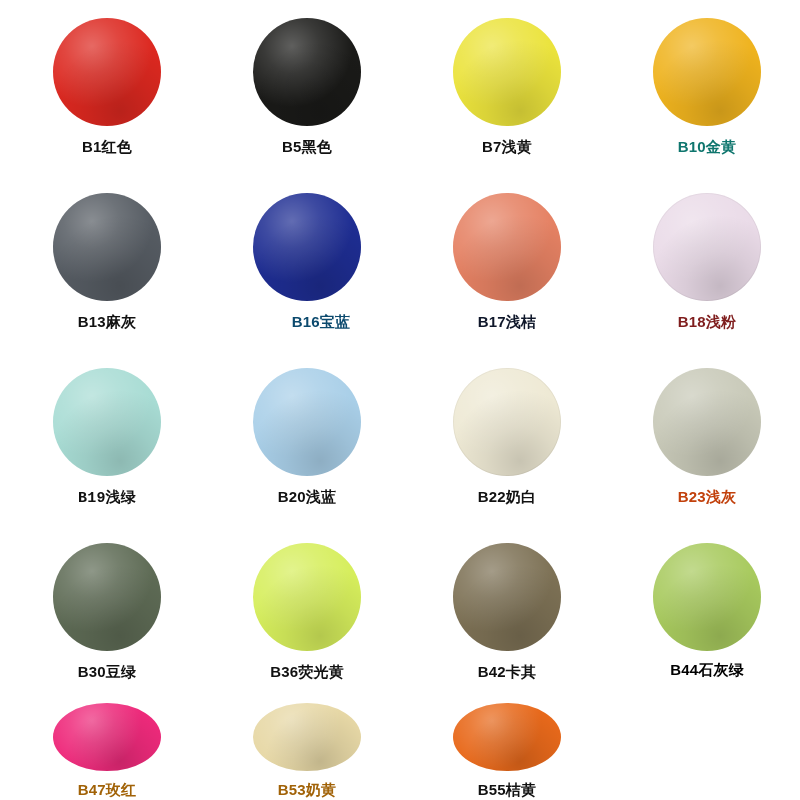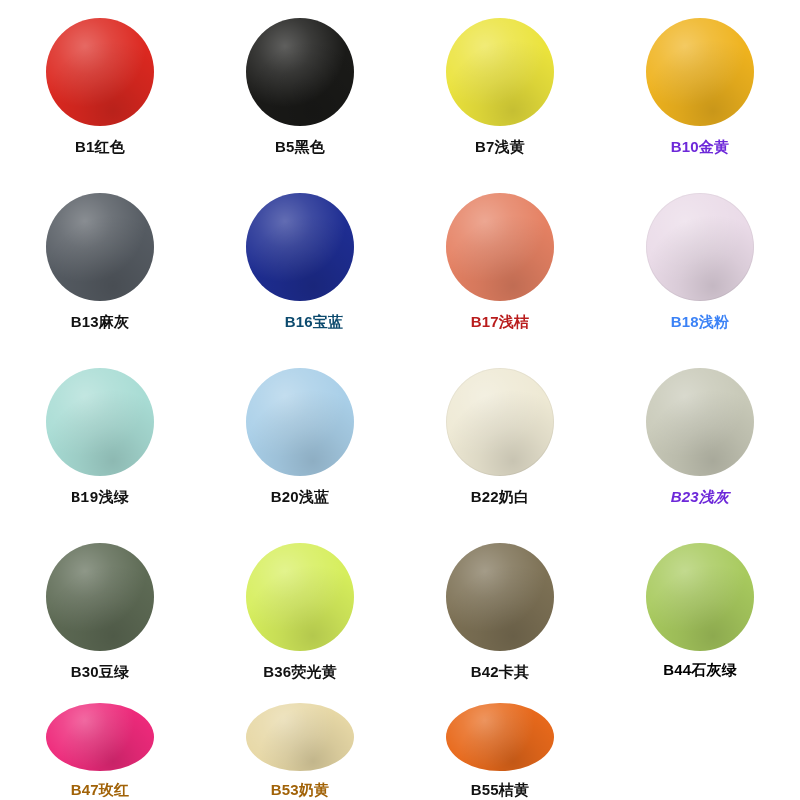--- a/index.html
+++ b/index.html
@@ -16,20 +16,21 @@
     font-family: "Liberation Sans", "DejaVu Sans", sans-serif;
     overflow: hidden;
   }
   .swatch-grid {
     display: grid;
     grid-template-columns: repeat(4, 200px);
     grid-template-rows: 175px 175px 175px 160px 115px;
     width: 800px;
     height: 800px;
     box-sizing: border-box;
+    padding-left: 7px;
   }
   .swatch-cell {
     position: relative;
     display: flex;
     flex-direction: column;
     align-items: center;
     justify-content: flex-start;
     padding-top: 18px;
     box-sizing: border-box;
   }
@@ -109,46 +110,46 @@
       <div class="swatch-disc-wrap">
         <div class="swatch-disc" style="background: rgb(235, 227, 60);"></div>
       </div>
       <div class="swatch-label" style="color: rgb(17, 17, 17); margin-top: 12px;">B7浅黄</div>
     </div>
 
     <div class="swatch-cell row-2">
       <div class="swatch-disc-wrap">
         <div class="swatch-disc" style="background: rgb(239, 179, 30);"></div>
       </div>
-      <div class="swatch-label" style="color: #6d28d9;">B10金黄</div>
+      <div class="swatch-label" style="color: #0f766e;">B10金黄</div>
     </div>
     <div class="swatch-cell row-2">
       <div class="swatch-disc-wrap">
         <div class="swatch-disc" style="background: rgb(86, 92, 99);"></div>
       </div>
       <div class="swatch-label" style="color: rgb(17, 17, 17);">B13麻灰</div>
     </div>
     <div class="swatch-cell row-2">
       <div class="swatch-disc-wrap">
         <div class="swatch-disc" style="background: rgb(30, 45, 146);"></div>
       </div>
       <div class="swatch-label" style="color: #0c4a6e; margin-left: 28px;">B16宝蓝</div>
     </div>
     <div class="swatch-cell row-2">
       <div class="swatch-disc-wrap">
         <div class="swatch-disc" style="background: rgb(229, 129, 99);"></div>
       </div>
-      <div class="swatch-label" style="color: #b91c1c;">B17浅桔</div>
+      <div class="swatch-label" style="color: #0f172a;">B17浅桔</div>
     </div>
 
     <div class="swatch-cell row-3">
       <div class="swatch-disc-wrap">
         <div class="swatch-disc pale" style="background: rgb(234, 219, 232);"></div>
       </div>
-      <div class="swatch-label" style="color: #3b82f6;">B18浅粉</div>
+      <div class="swatch-label" style="color: #7f1d1d;">B18浅粉</div>
     </div>
     <div class="swatch-cell row-3">
       <div class="swatch-disc-wrap">
         <div class="swatch-disc" style="background: rgb(168, 220, 212);"></div>
       </div>
       <div class="swatch-label" style="color: rgb(17, 17, 17); font-family: Liberation Mono, monospace;">B19浅绿</div>
     </div>
     <div class="swatch-cell row-3">
       <div class="swatch-disc-wrap">
         <div class="swatch-disc" style="background: rgb(169, 207, 232);"></div>
@@ -159,21 +160,21 @@
       <div class="swatch-disc-wrap">
         <div class="swatch-disc pale" style="background: rgb(238, 233, 212);"></div>
       </div>
       <div class="swatch-label" style="color: rgb(17, 17, 17);">B22奶白</div>
     </div>
 
     <div class="swatch-cell row-4">
       <div class="swatch-disc-wrap">
         <div class="swatch-disc" style="background: rgb(200, 201, 184);"></div>
       </div>
-      <div class="swatch-label" style="color: #6d28d9; font-style: italic;">B23浅灰</div>
+      <div class="swatch-label" style="color: #c2410c;">B23浅灰</div>
     </div>
     <div class="swatch-cell row-4">
       <div class="swatch-disc-wrap">
         <div class="swatch-disc" style="background: rgb(94, 107, 85);"></div>
       </div>
       <div class="swatch-label" style="color: rgb(17, 17, 17);">B30豆绿</div>
     </div>
     <div class="swatch-cell row-4">
       <div class="swatch-disc-wrap">
         <div class="swatch-disc" style="background: rgb(214, 238, 92);"></div>

